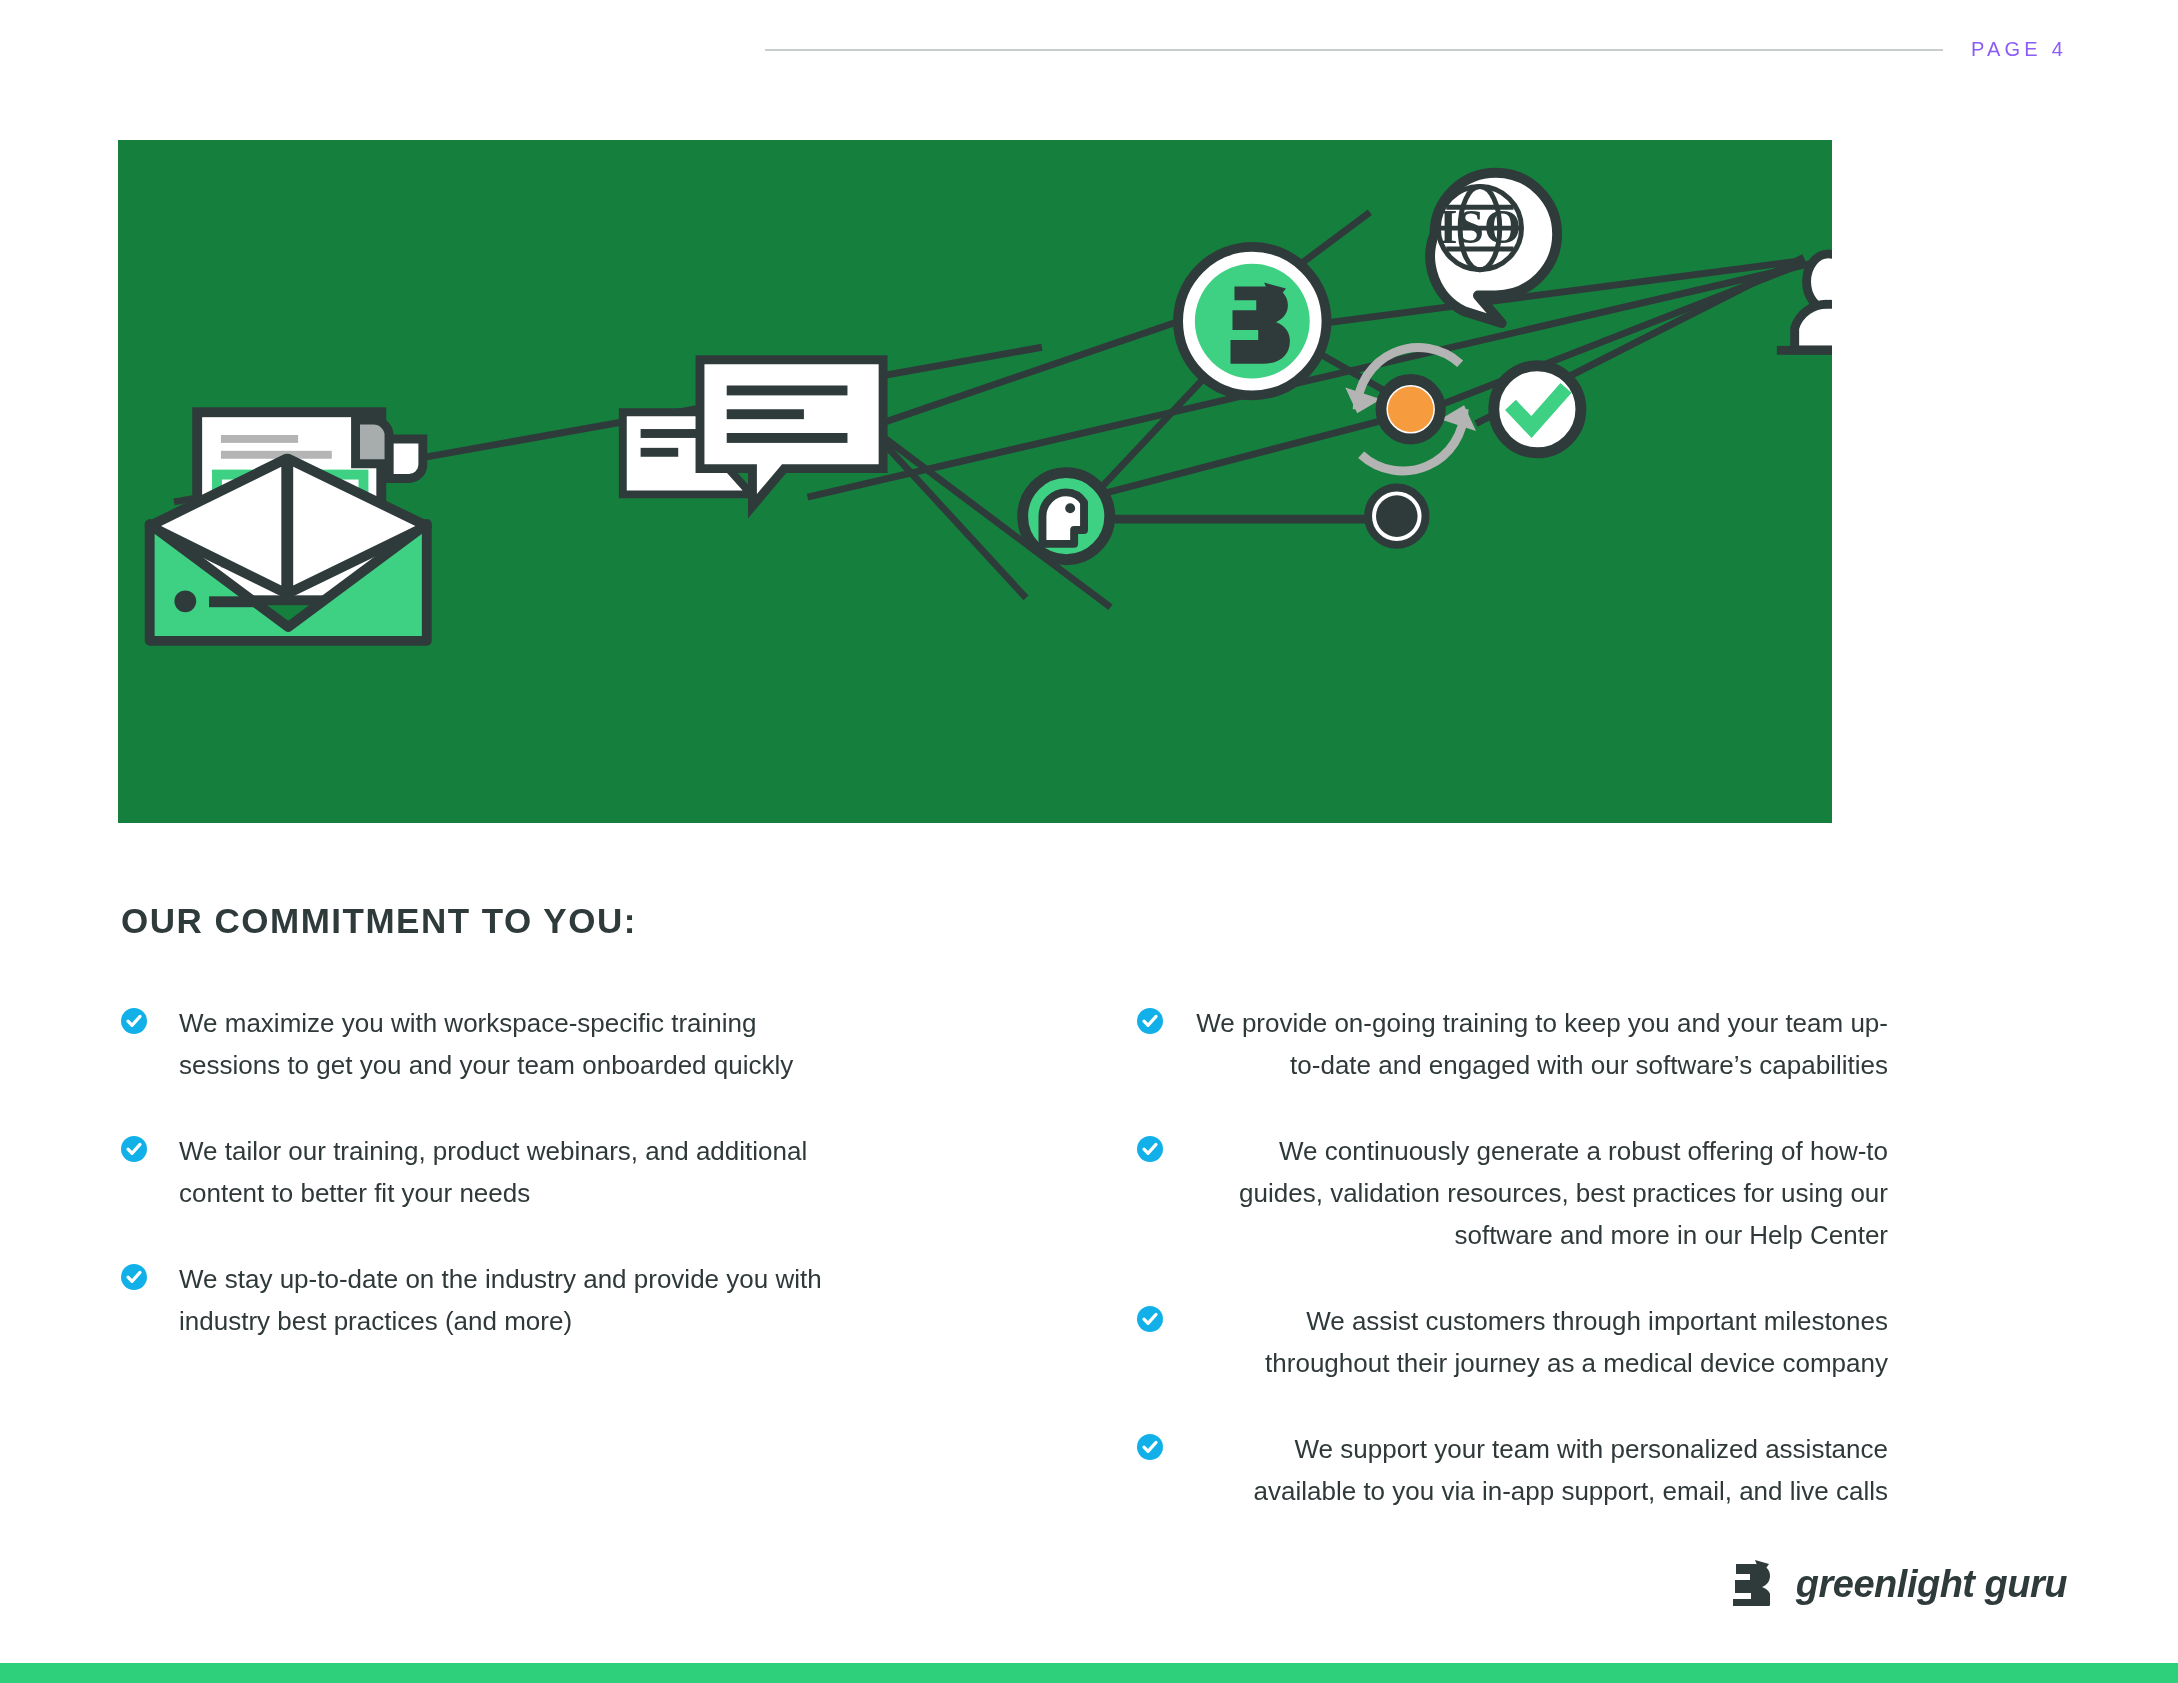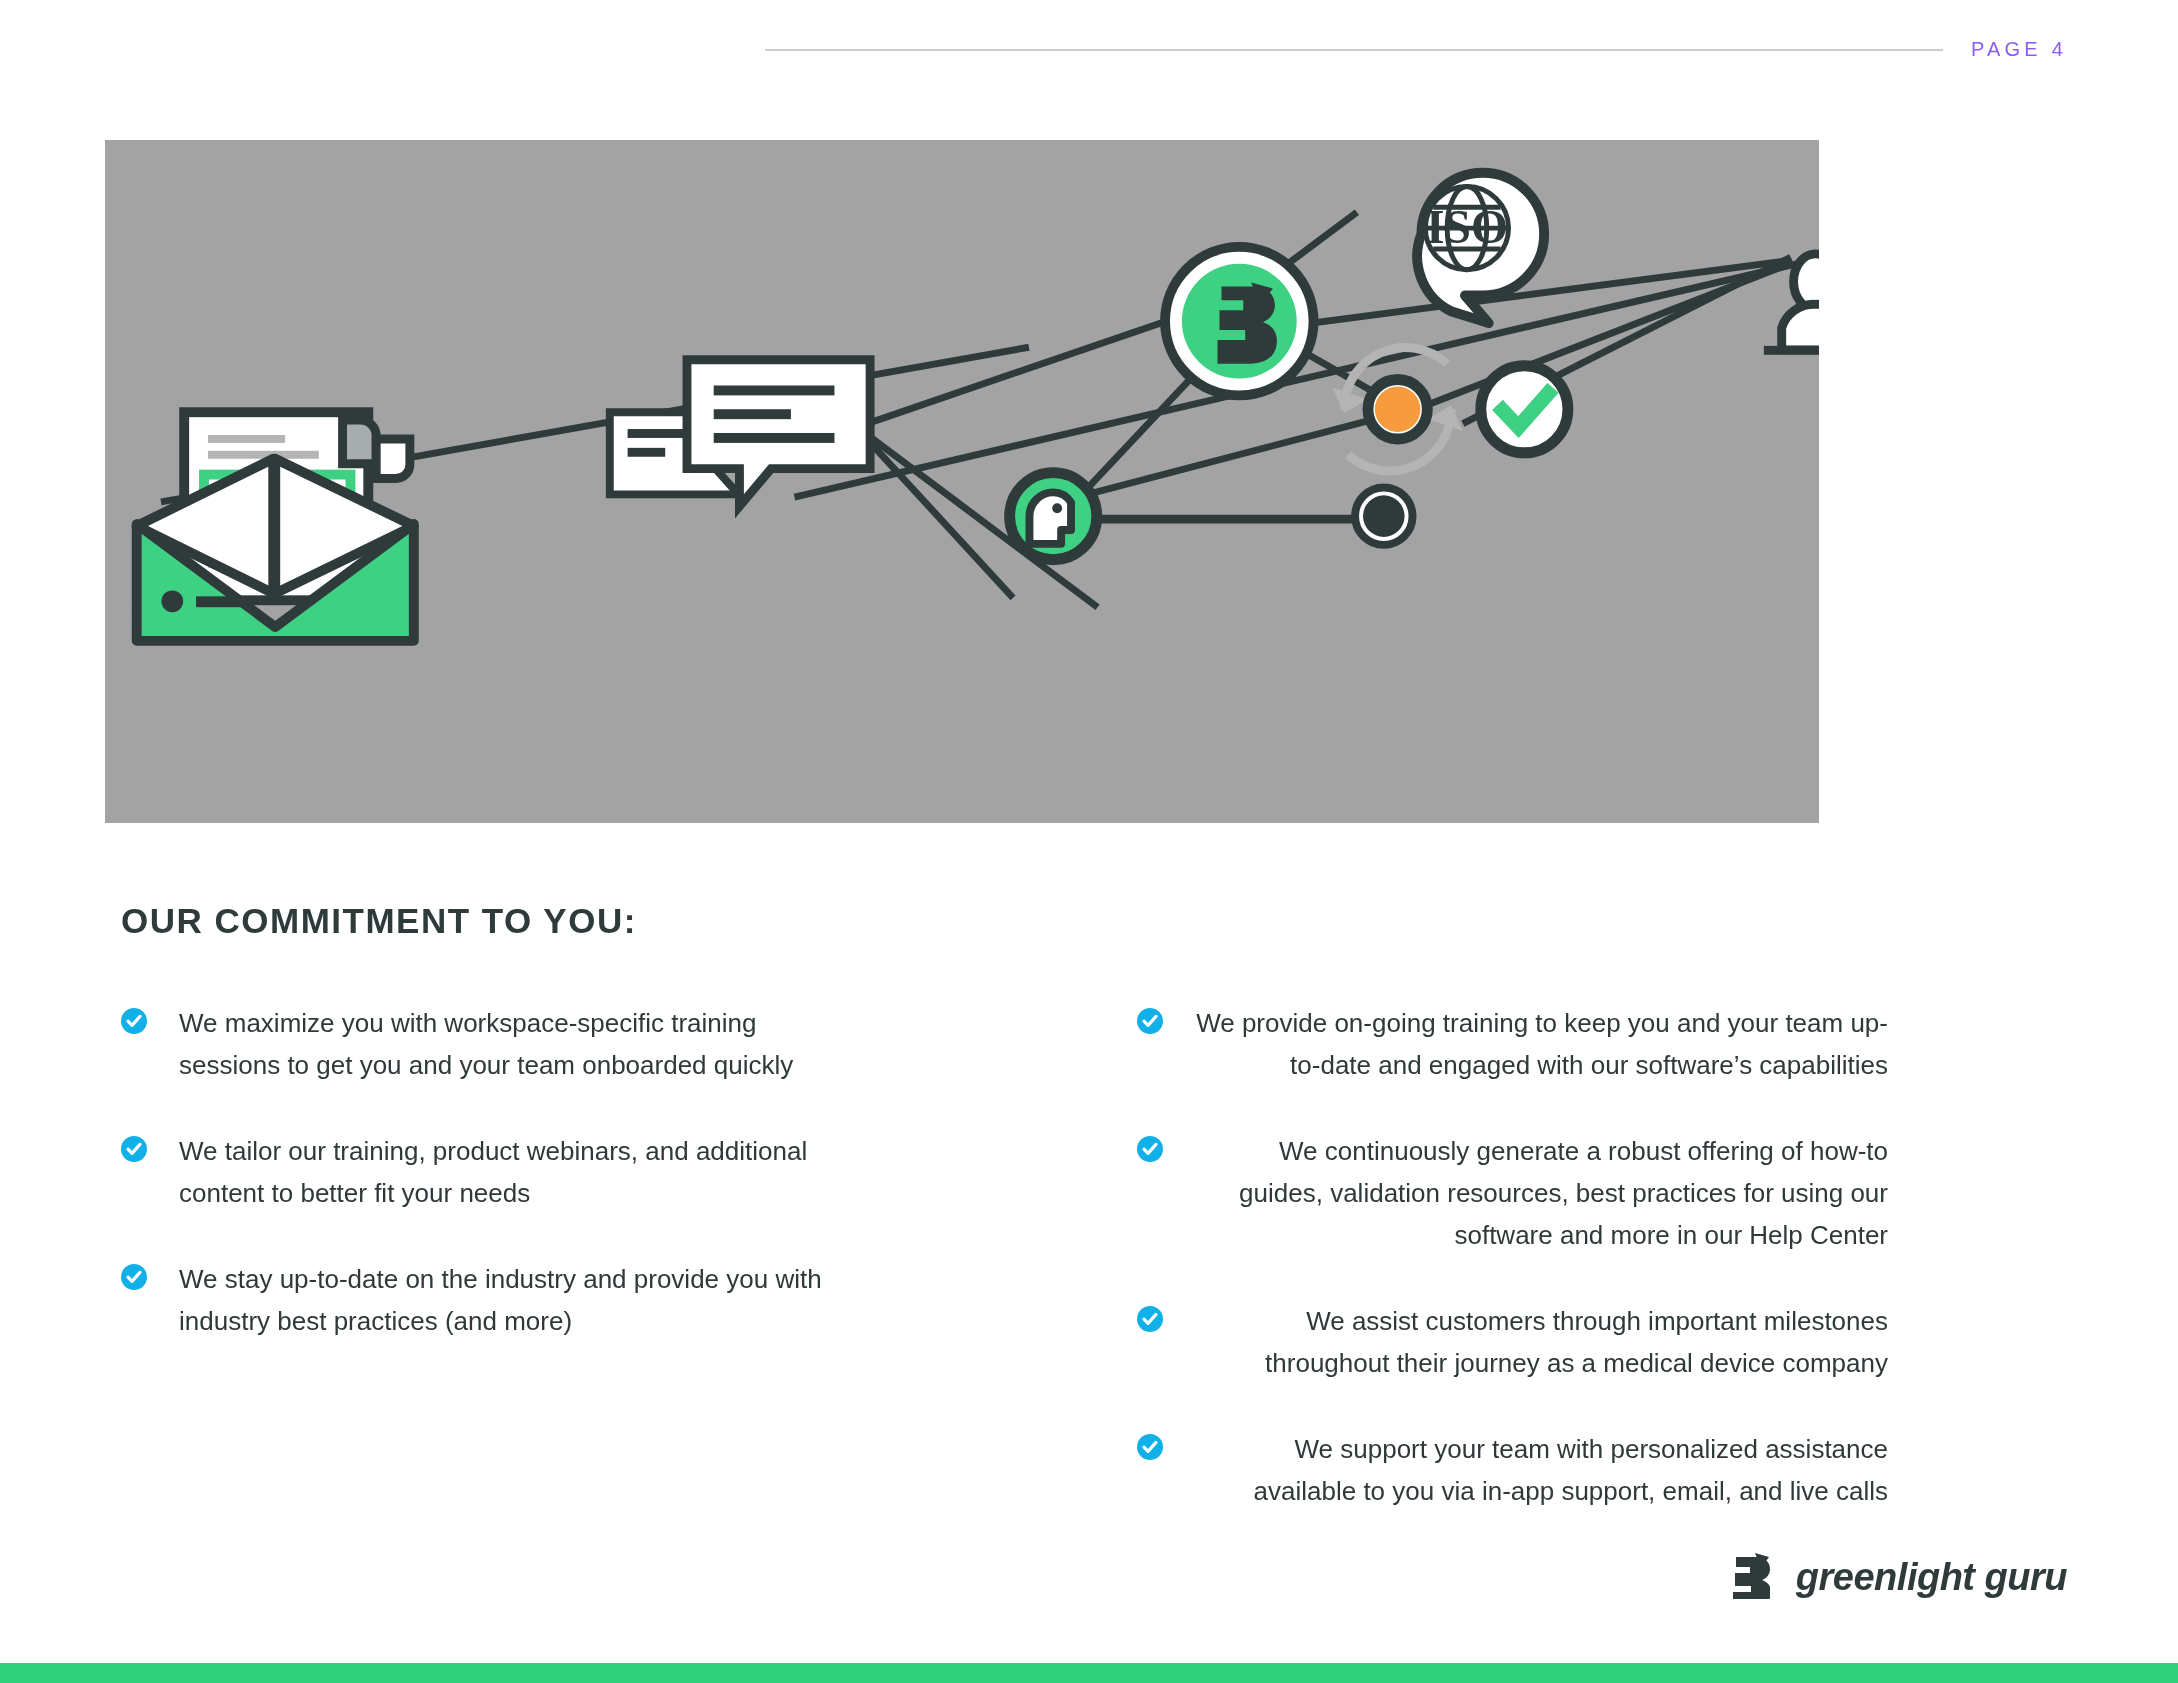--- a/index.html
+++ b/index.html
@@ -40,25 +40,25 @@
     font-size: 20px;
     letter-spacing: 4.2px;
     color: #8b5cf6;
     font-family: "Liberation Sans", sans-serif;
     white-space: nowrap;
   }
 
   
   .illustration-panel {
     position: absolute;
-    left: 105px;
+    left: 118px;
     top: 140px;
     width: 1714px;
     height: 683px;
-    background: #a3a3a3;
+    background: #15803d;
     overflow: hidden;
   }
   .illustration-panel svg { display: block; }
 
   
   .commitment {
     position: absolute;
     left: 121px;
     top: 901px;
     width: 1940px;
@@ -99,21 +99,21 @@
     color: #30393a;
     max-width: 653px;
     font-family: "Liberation Sans", sans-serif;
   }
   .column.right .bullet-text { max-width: 693px; }
 
   
   .footer-logo {
     position: absolute;
     right: 111px;
-    bottom: 80px;
+    bottom: 73px;
     display: flex;
     align-items: center;
     gap: 26px;
   }
   .footer-wordmark {
     font-size: 38px;
     font-weight: bold;
     font-style: italic;
     color: #2f3b3b;
     letter-spacing: -0.5px;

